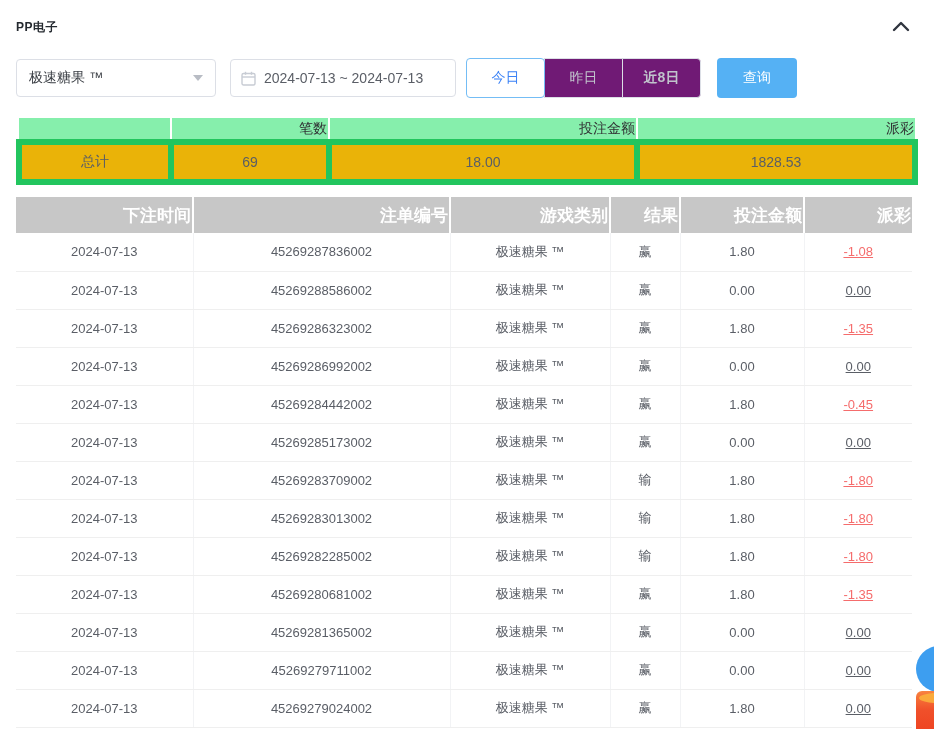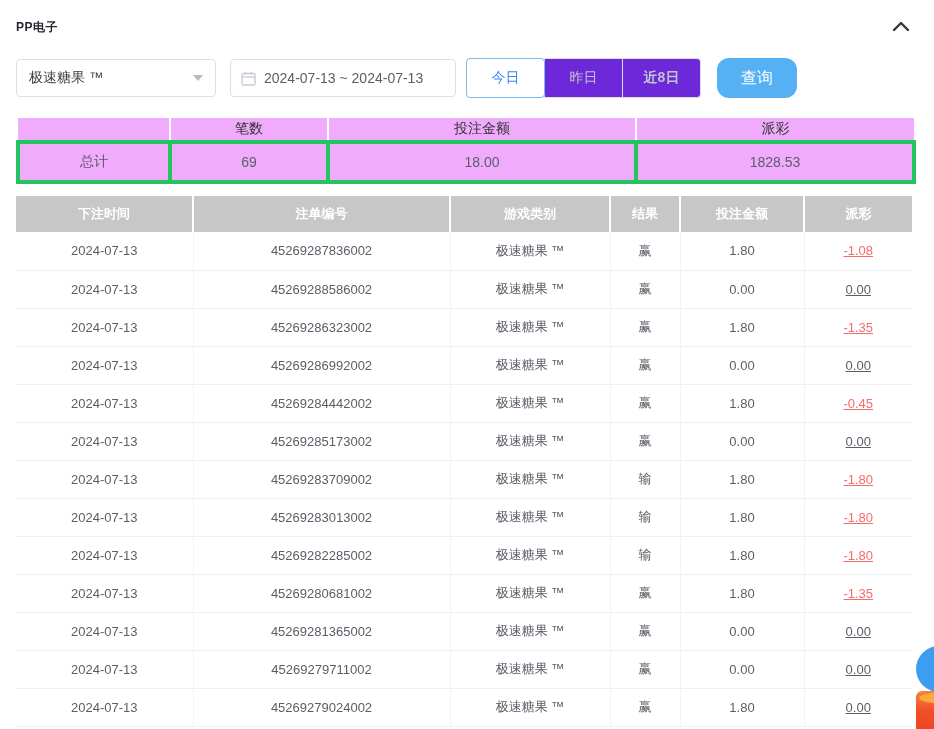--- a/index.html
+++ b/index.html
@@ -24,50 +24,50 @@
   }
   .caret-down { width:0; height:0; border-left:5px solid transparent; border-right:5px solid transparent; border-top:6px solid #b8bcc4; }
   .date-box {
     width:226px; height:38px; border:1px solid #dcdfe6; border-radius:4px;
     display:flex; align-items:center; padding:0 10px; font-size:14px; color:#5a5e66;
     margin-right:10px; cursor:pointer; background:#fff;
   }
   .date-box .cal { margin-right:8px; display:flex; }
   .btn-group { display:flex; margin-right:8px; }
   .qbtn {
-    height:40px; min-width:79px; padding:0 18px; background:#6d28d9;
+    height:40px; min-width:79px; padding:0 18px; background:#701a75;
     border:1px solid #dcdfe6; font-size:14px; color:#c0c4cc;
     margin-left:-1px; cursor:pointer; font-family:inherit;
   }
   .qbtn:first-child { border-radius:4px 0 0 4px; margin-left:0; }
   .qbtn:last-child  { border-radius:0 4px 4px 0;font-weight:bold; }
   .qbtn.active { border:1px solid #74bdf5; color:#3b82f6; border-radius:4px; position:relative; z-index:2; background:#fff; }
   .search-btn {
-    height:40px; width:80px; margin-left:8px; border:none; border-radius:12px;
-    background:#55b1f4; color:#fff; font-size:16px; cursor:pointer; font-family:inherit;
+    height:40px; width:80px; margin-left:8px; border:none; border-radius:4px;
+    background:#55b1f4; color:#fff; font-size:14px; cursor:pointer; font-family:inherit;
   }
 
   
   table { border-collapse:collapse; width:100%; table-layout:fixed; }
   .summary-table { margin-bottom:12px; font-size:14px; }
   .summary-table th {
-    background:#f0abfc; height:24px; font-weight:normal; color:#303133;
-    border-right:2px solid #fff; text-align:center;
+    background:#86efac; height:24px; font-weight:normal; color:#303133;
+    border-right:2px solid #fff; text-align:right;
   }
   .summary-table th:last-child { border-right:none; }
   .summary-table td {
     height:40px; text-align:center; color:#5a5e66;
-    border:4px solid #22c55e; background:#f0abfc;margin-left:16px;
+    border:6px solid #22c55e; background:#eab308;margin-left:16px;
   }
 
   
   .bets-table { font-size:13px; }
   .bets-table th {
     background:#c7c7c7; color:#fff; height:36px; font-weight:bold;
-    border-right:2px solid #fff; text-align:center; font-size:13px;
+    border-right:2px solid #fff; text-align:right; font-size:17px;
   }
   .bets-table th:last-child { border-right:none; }
   .bets-table td {
     height:38px; text-align:center; color:#5a5e66; background:#fff;
     border-bottom:1px solid #efefef; border-right:1px solid #f2f3f5;
   }
   .bets-table td:last-child { border-right:none;text-decoration:underline; }
   .bets-table td.neg { color:#f56c6c; }
 
   

